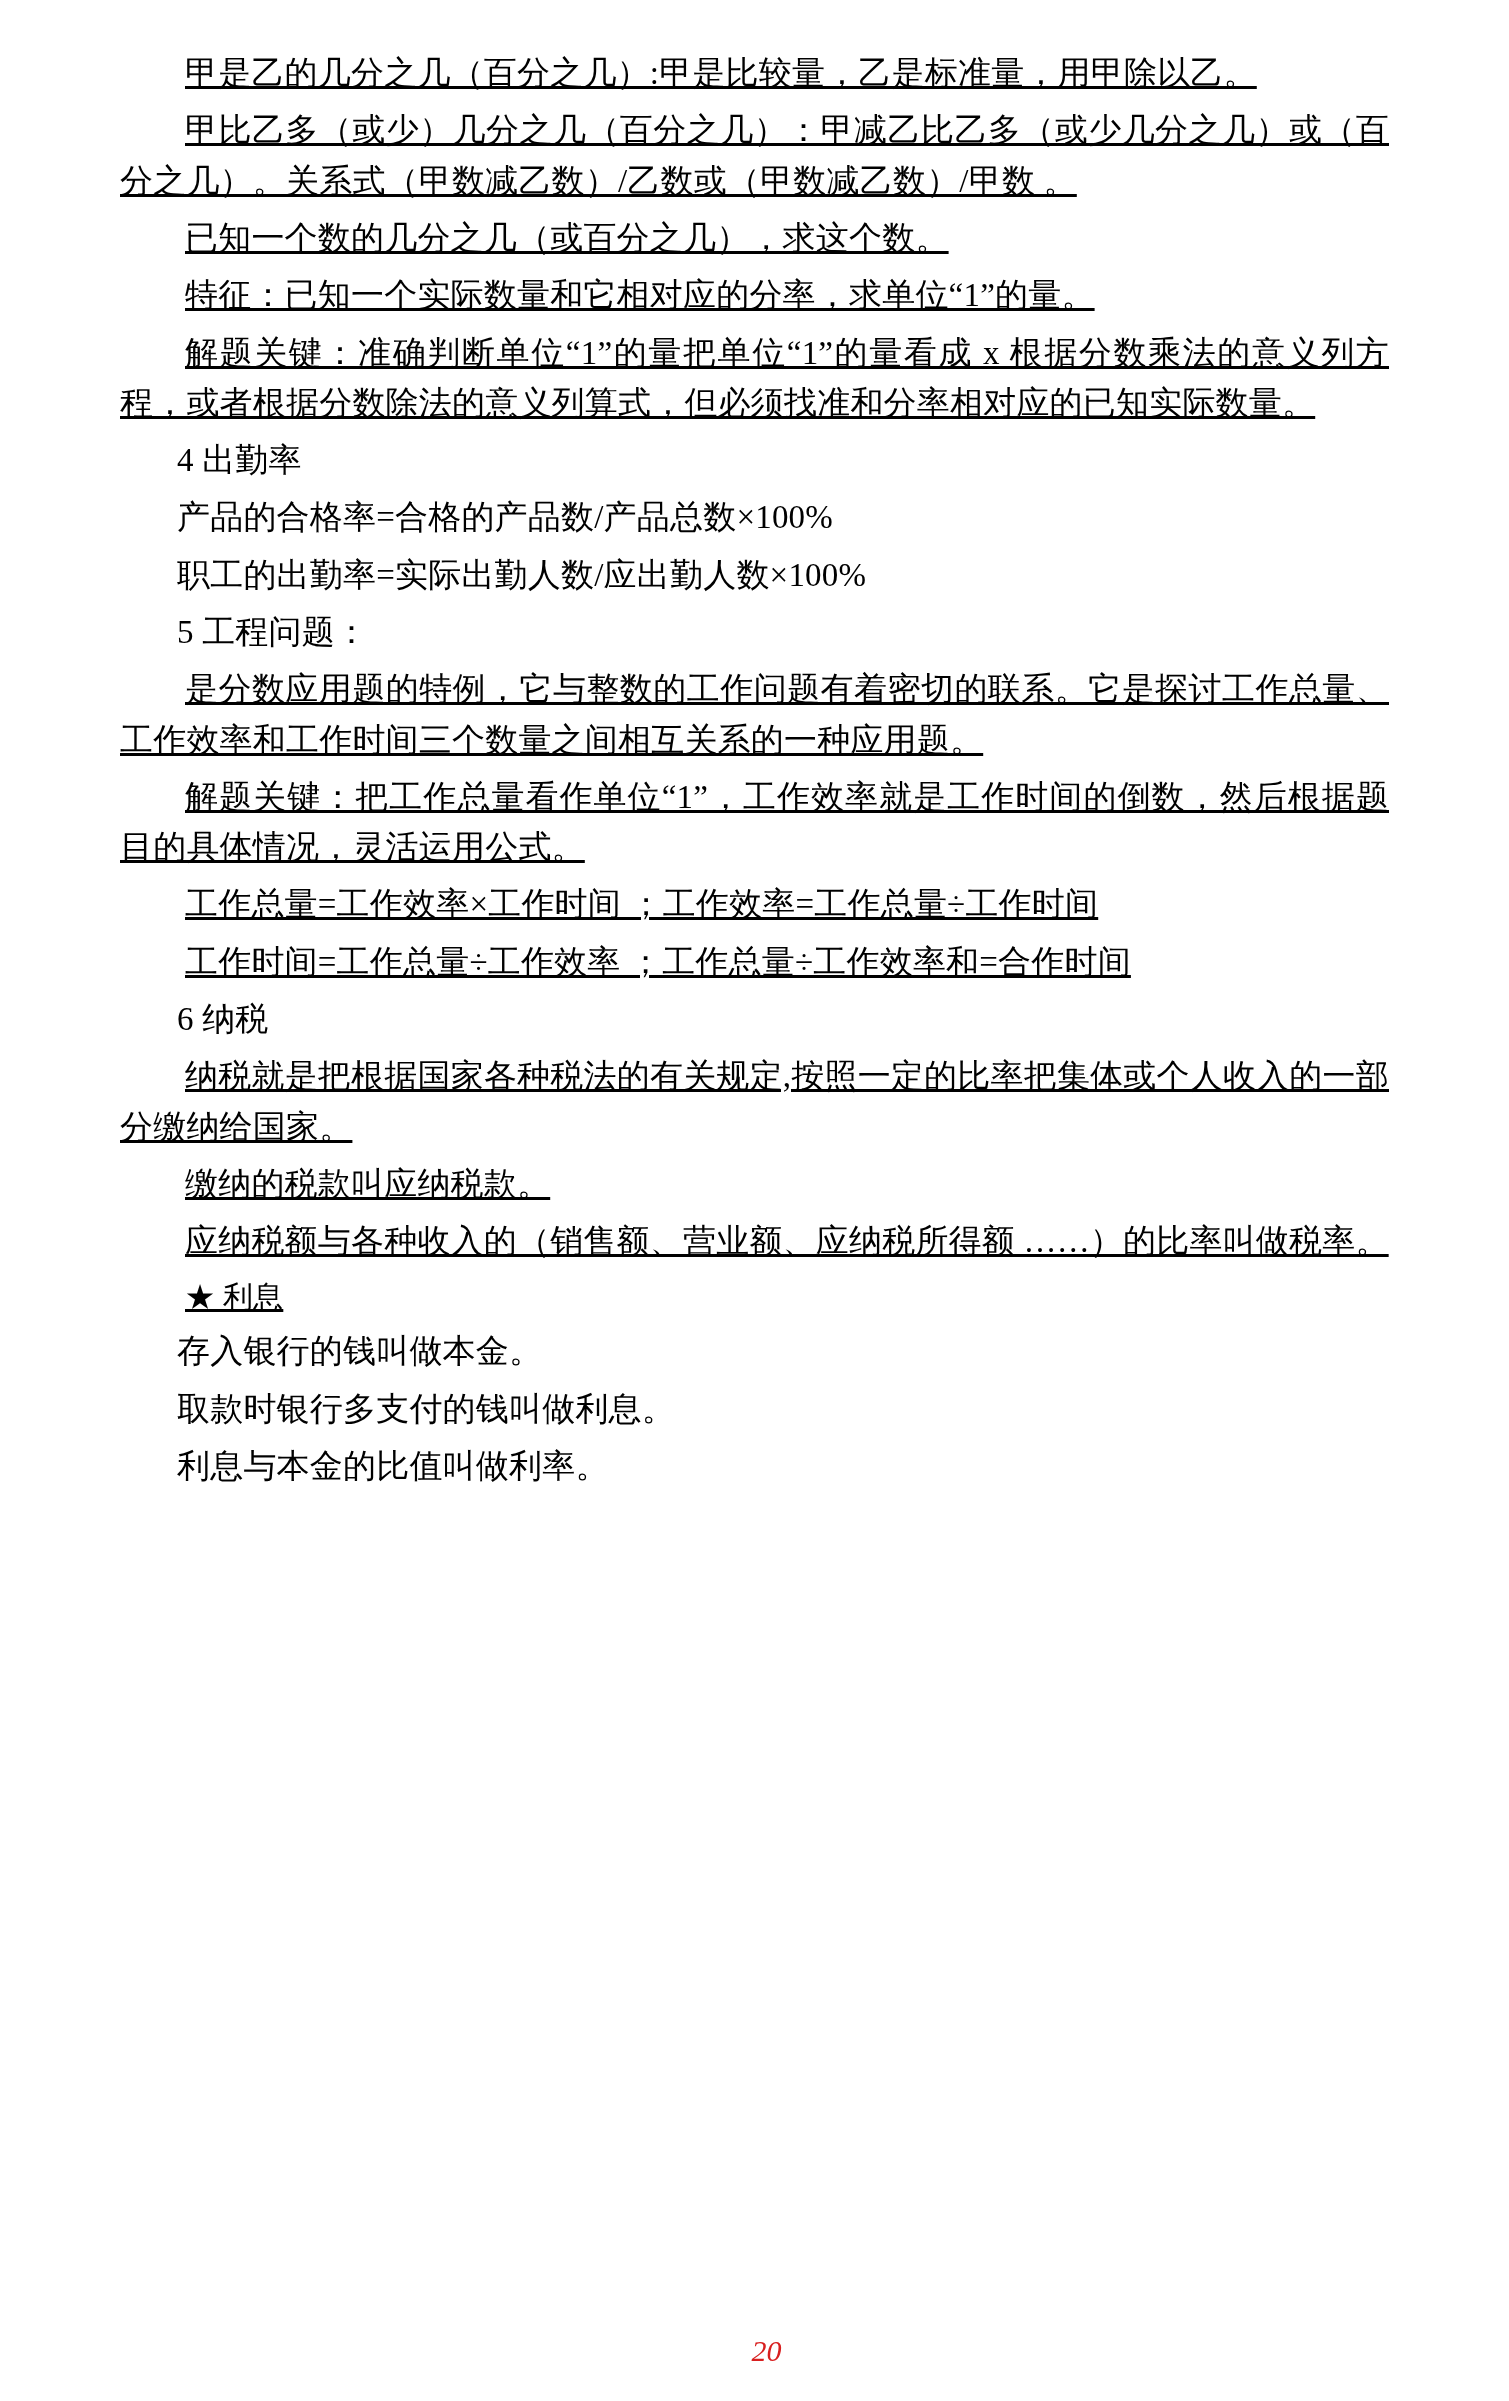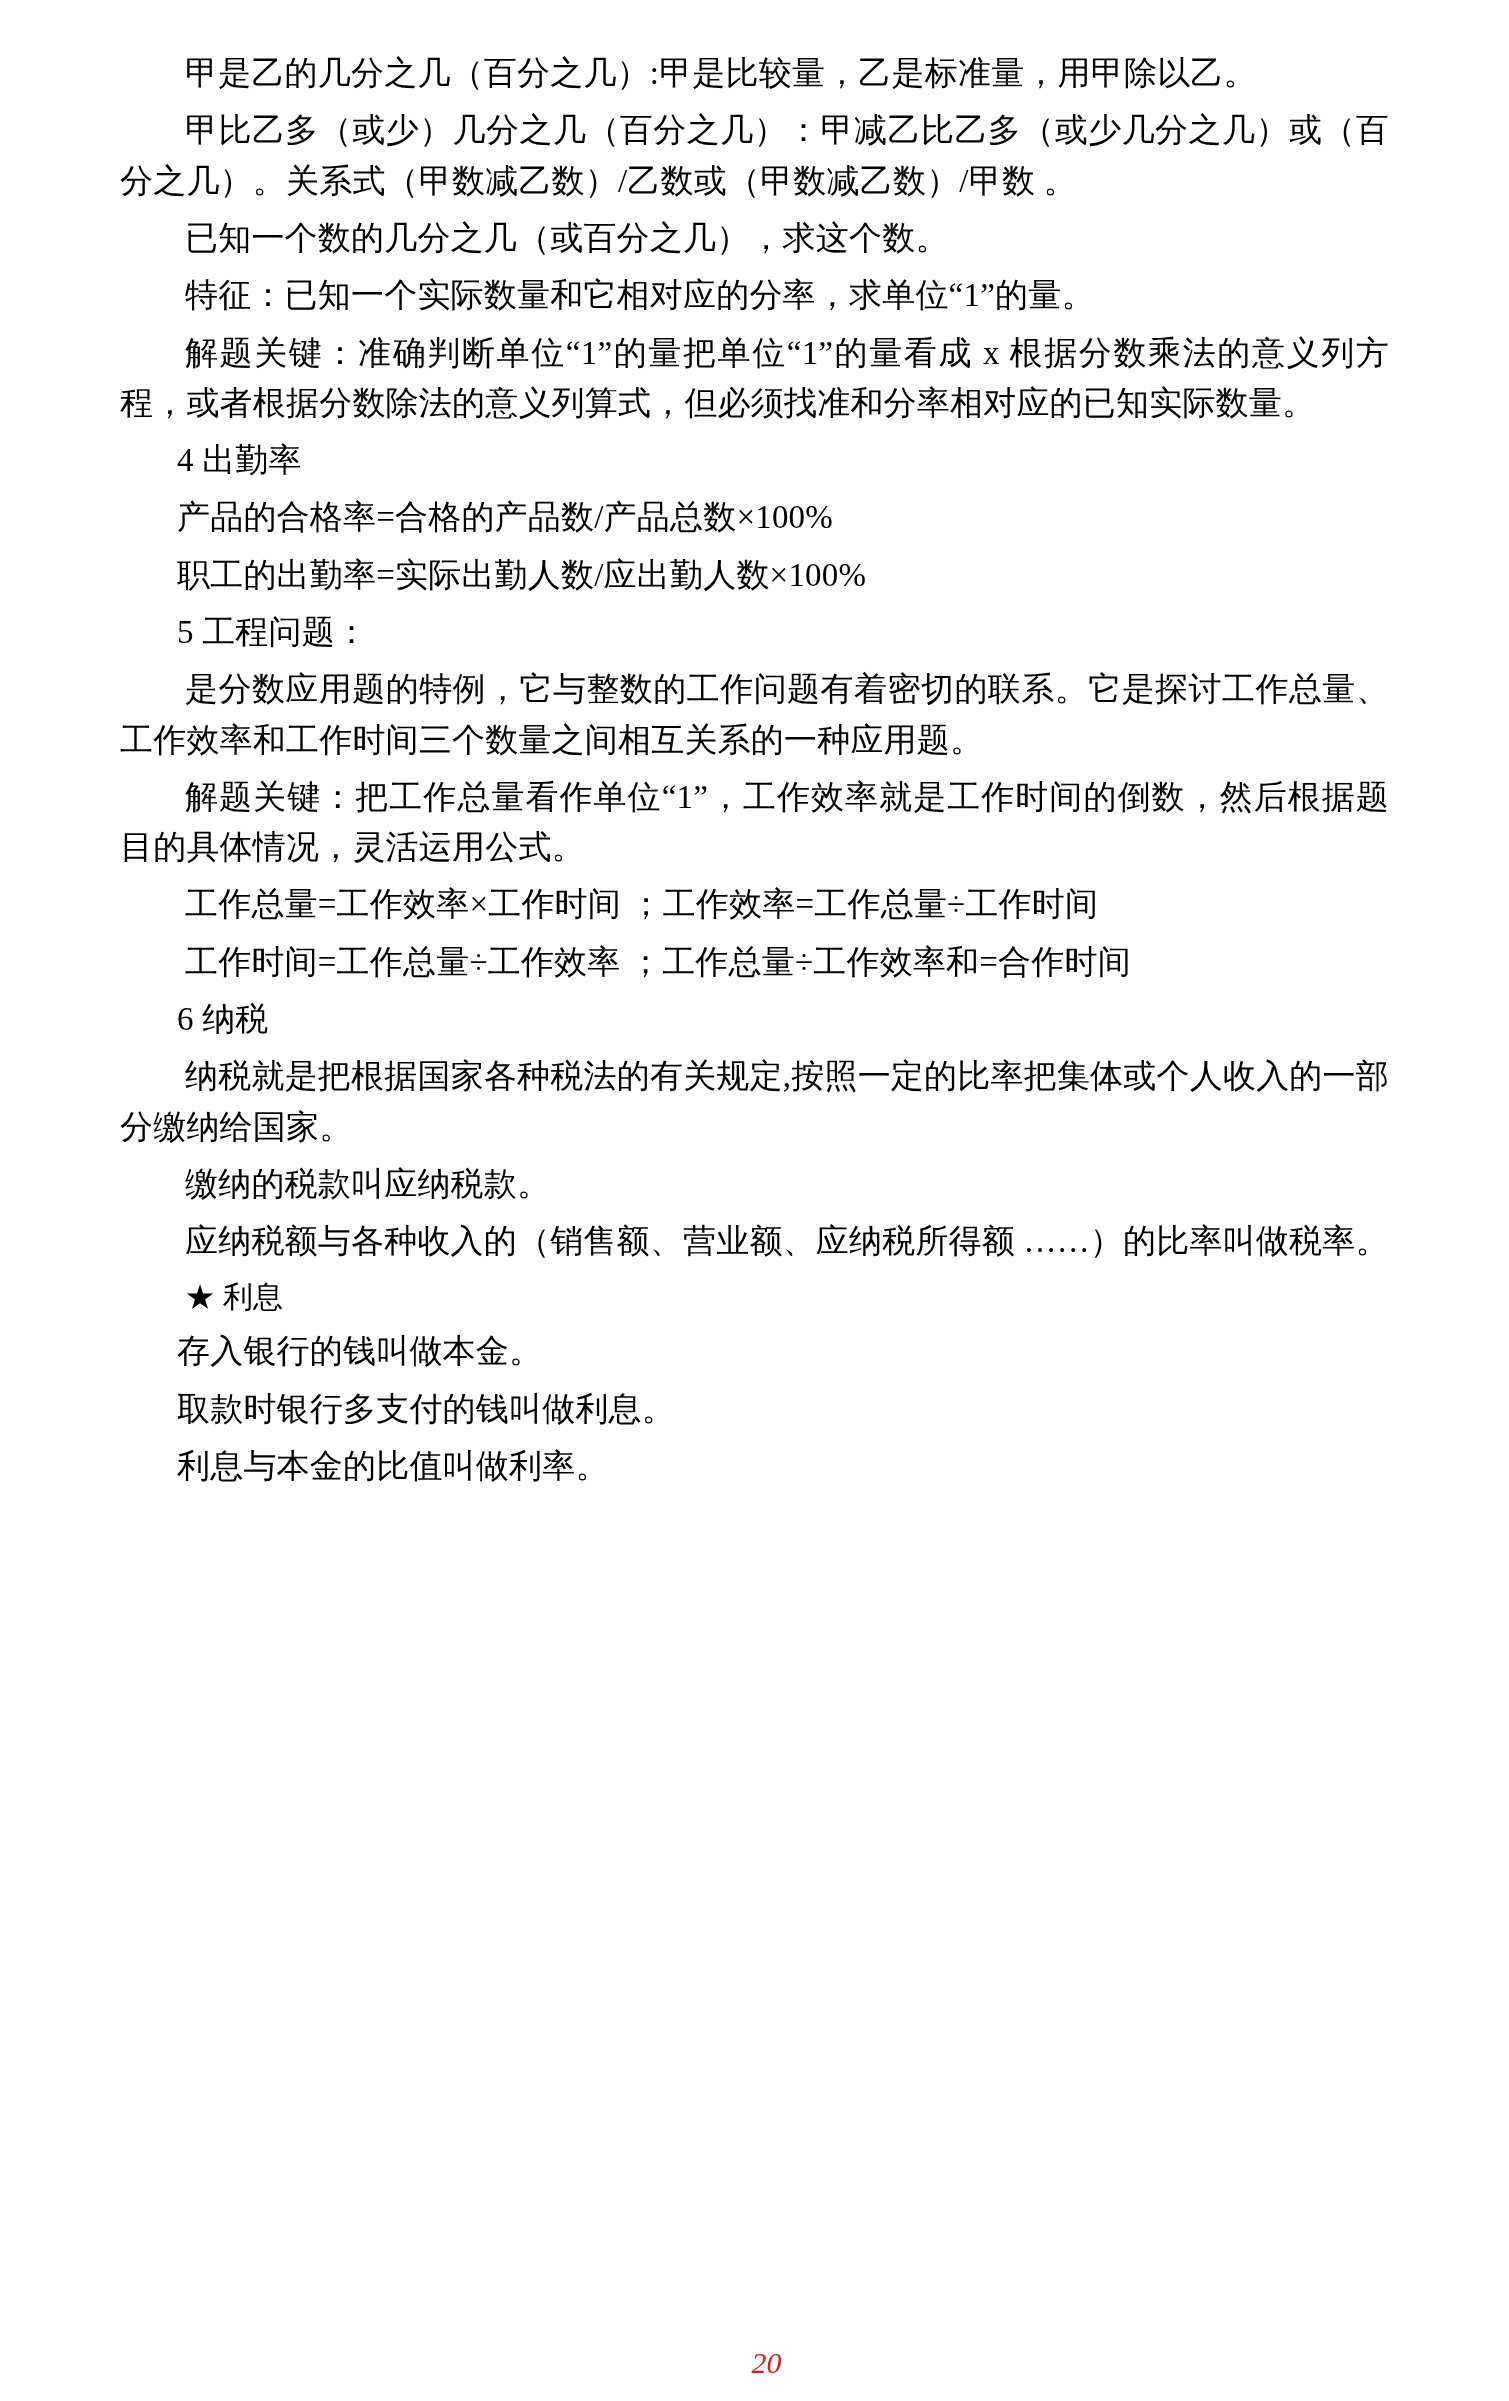--- a/index.html
+++ b/index.html
@@ -23,29 +23,30 @@
   }
   .para {
     font-size: 33px;
     line-height: 1.52;
     margin: 0 0 7.2px 0;
     text-align: justify;
     letter-spacing: 0.2px;
   }
   .indent {
     text-indent: 65px;
+    text-decoration: underline;
   }
   .indent-small {
     text-indent: 57px;
   }
   .page-number {
     position: absolute;
     left: 0;
     right: 0;
-    bottom: 21px;
+    bottom: 33px;
     text-align: center;
     color: #d81f1f;
     font-style: italic;
     font-size: 30px;
     font-family: "Liberation Serif", "DejaVu Serif", serif;
     margin-left: 24px;
   }
   .star {
     font-size: 30px;
   }

